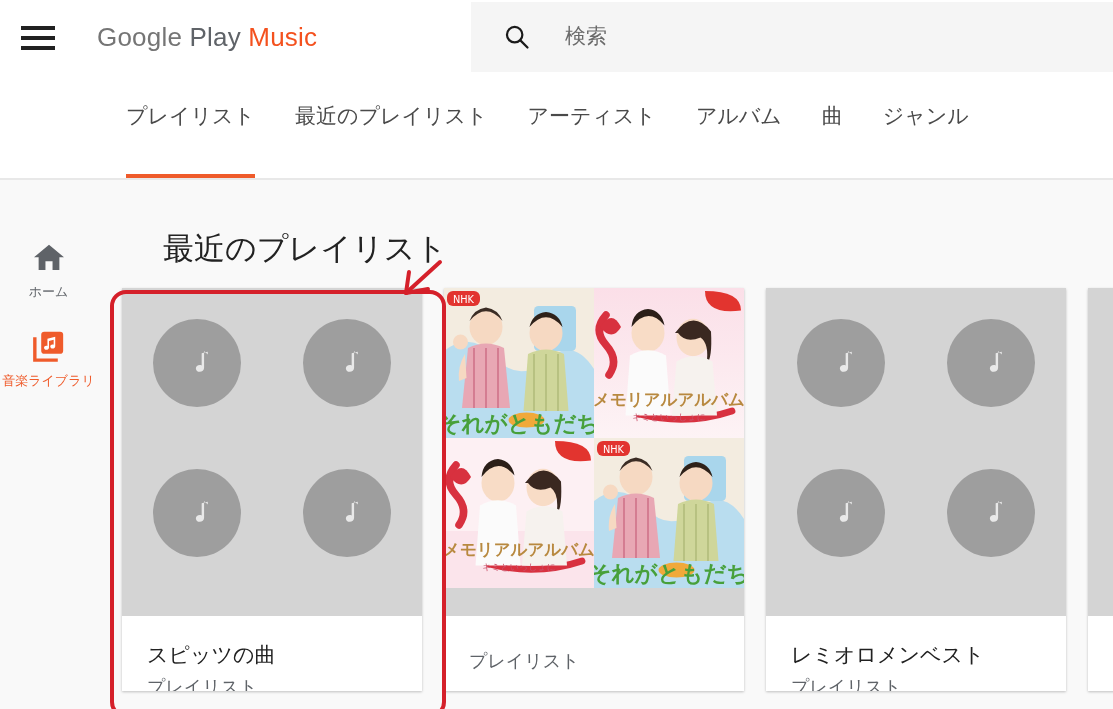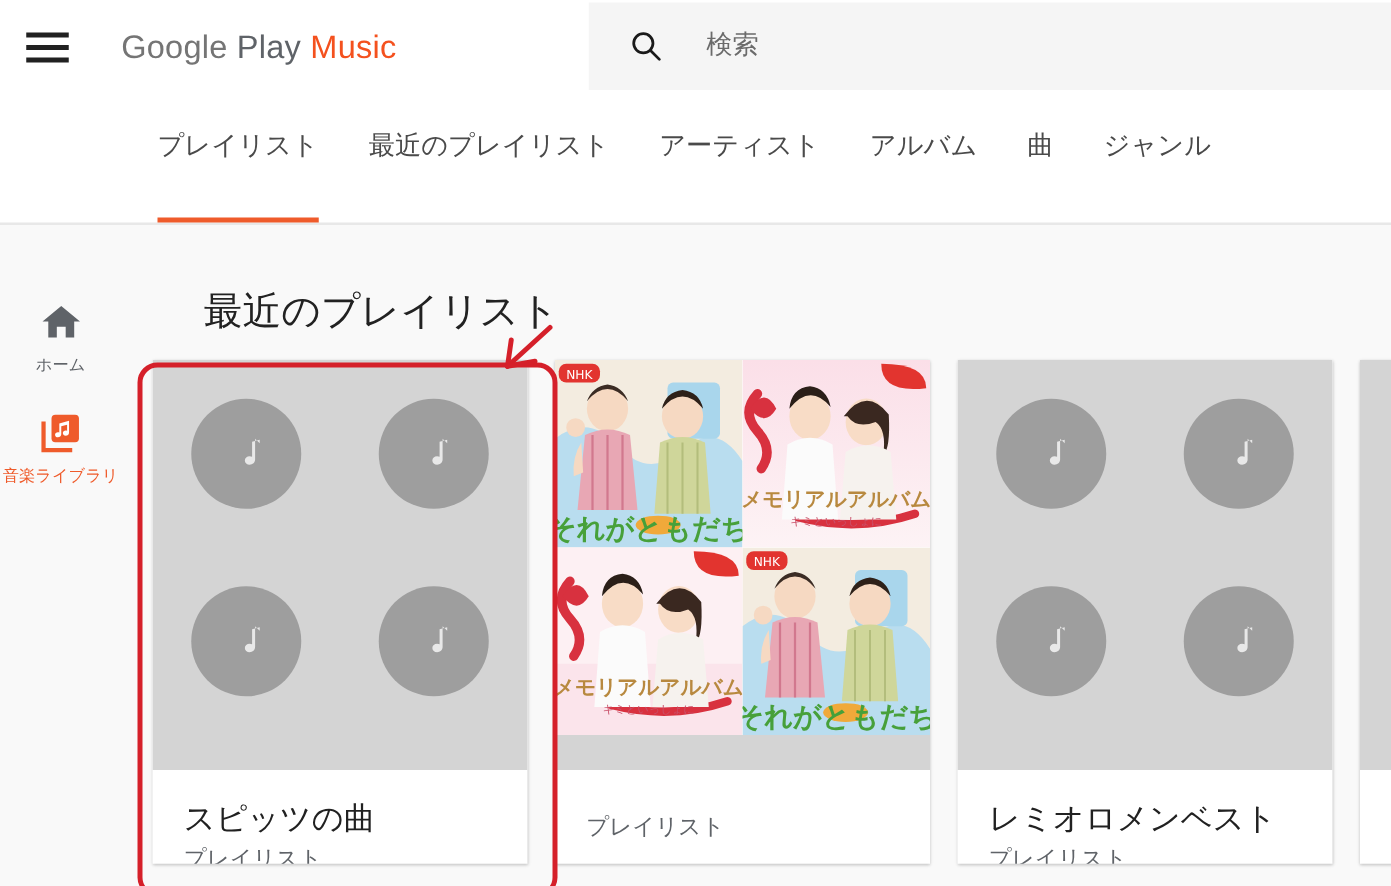--- a/index.html
+++ b/index.html
@@ -228,21 +228,21 @@
     background: #ffffff;
   }
   .cover { width: 100%; height: 100%; display: block; }
 
   .card-meta {
     padding: 26px 25px 0 25px;
     box-sizing: border-box;
     height: 103px;
   }
   .card-title {
-    font-size: 25px;
+    font-size: 21px;
     color: #212121;
     line-height: 26px;
     white-space: nowrap;
     overflow: hidden;
     text-overflow: clip;
   }
   .card-title.fade {
     -webkit-mask-image: linear-gradient(to right, #000 0, #000 85%, rgba(0,0,0,0.25) 100%);
     mask-image: linear-gradient(to right, #000 0, #000 85%, rgba(0,0,0,0.25) 100%);
   }

